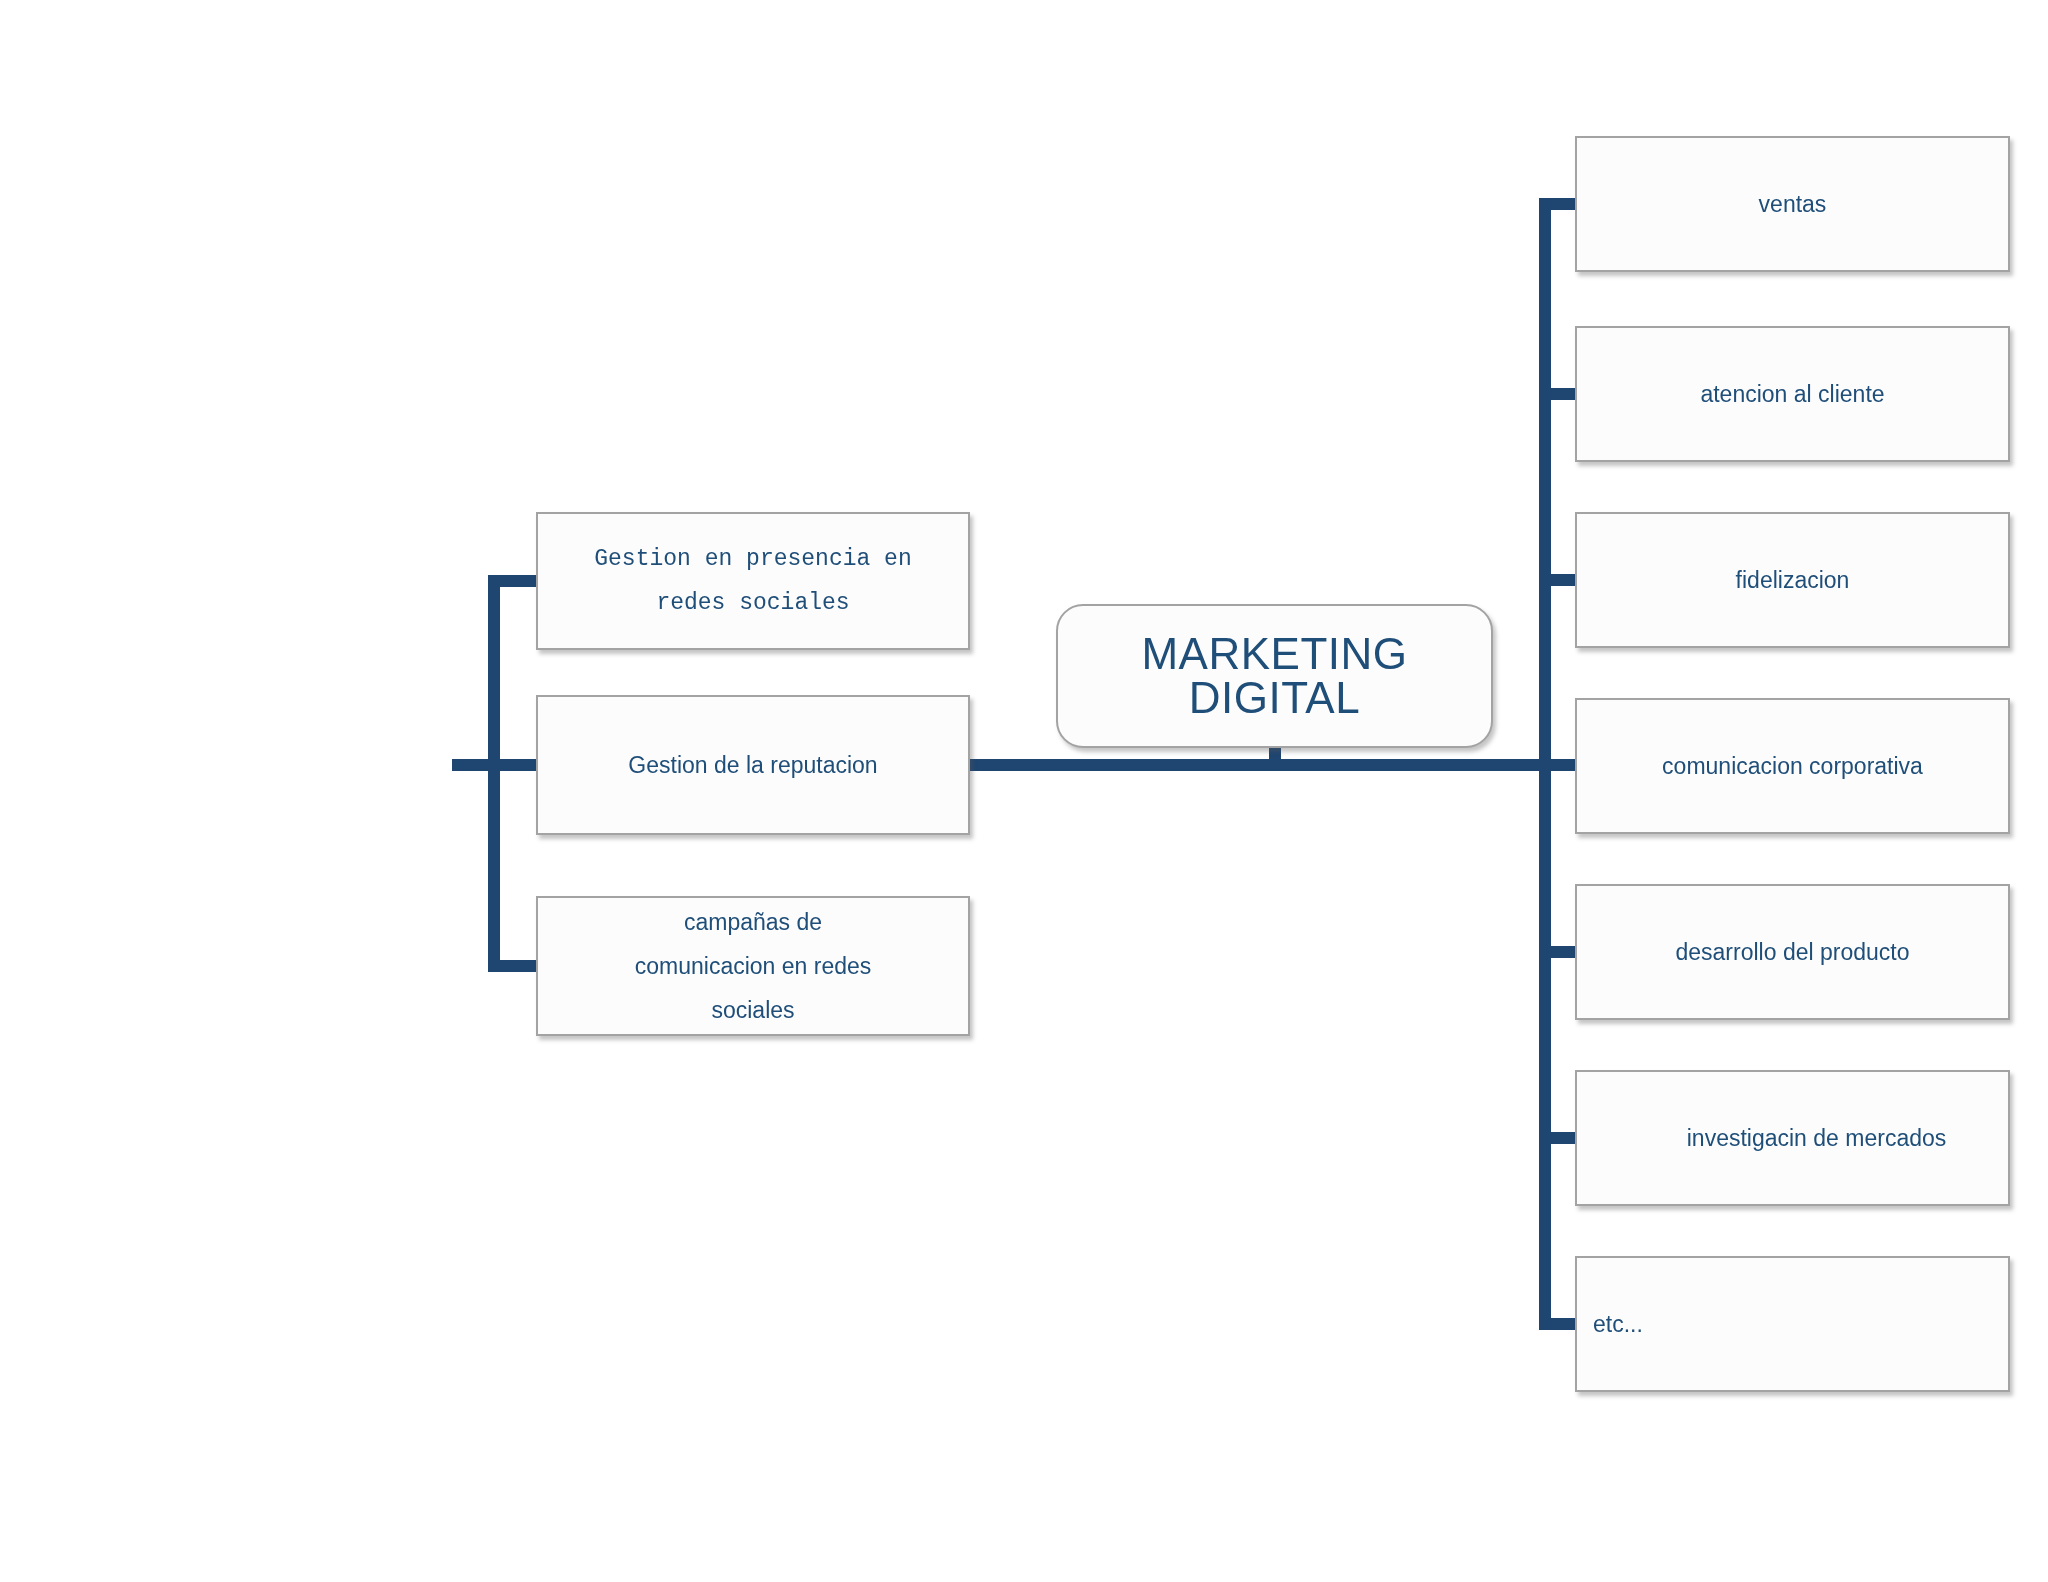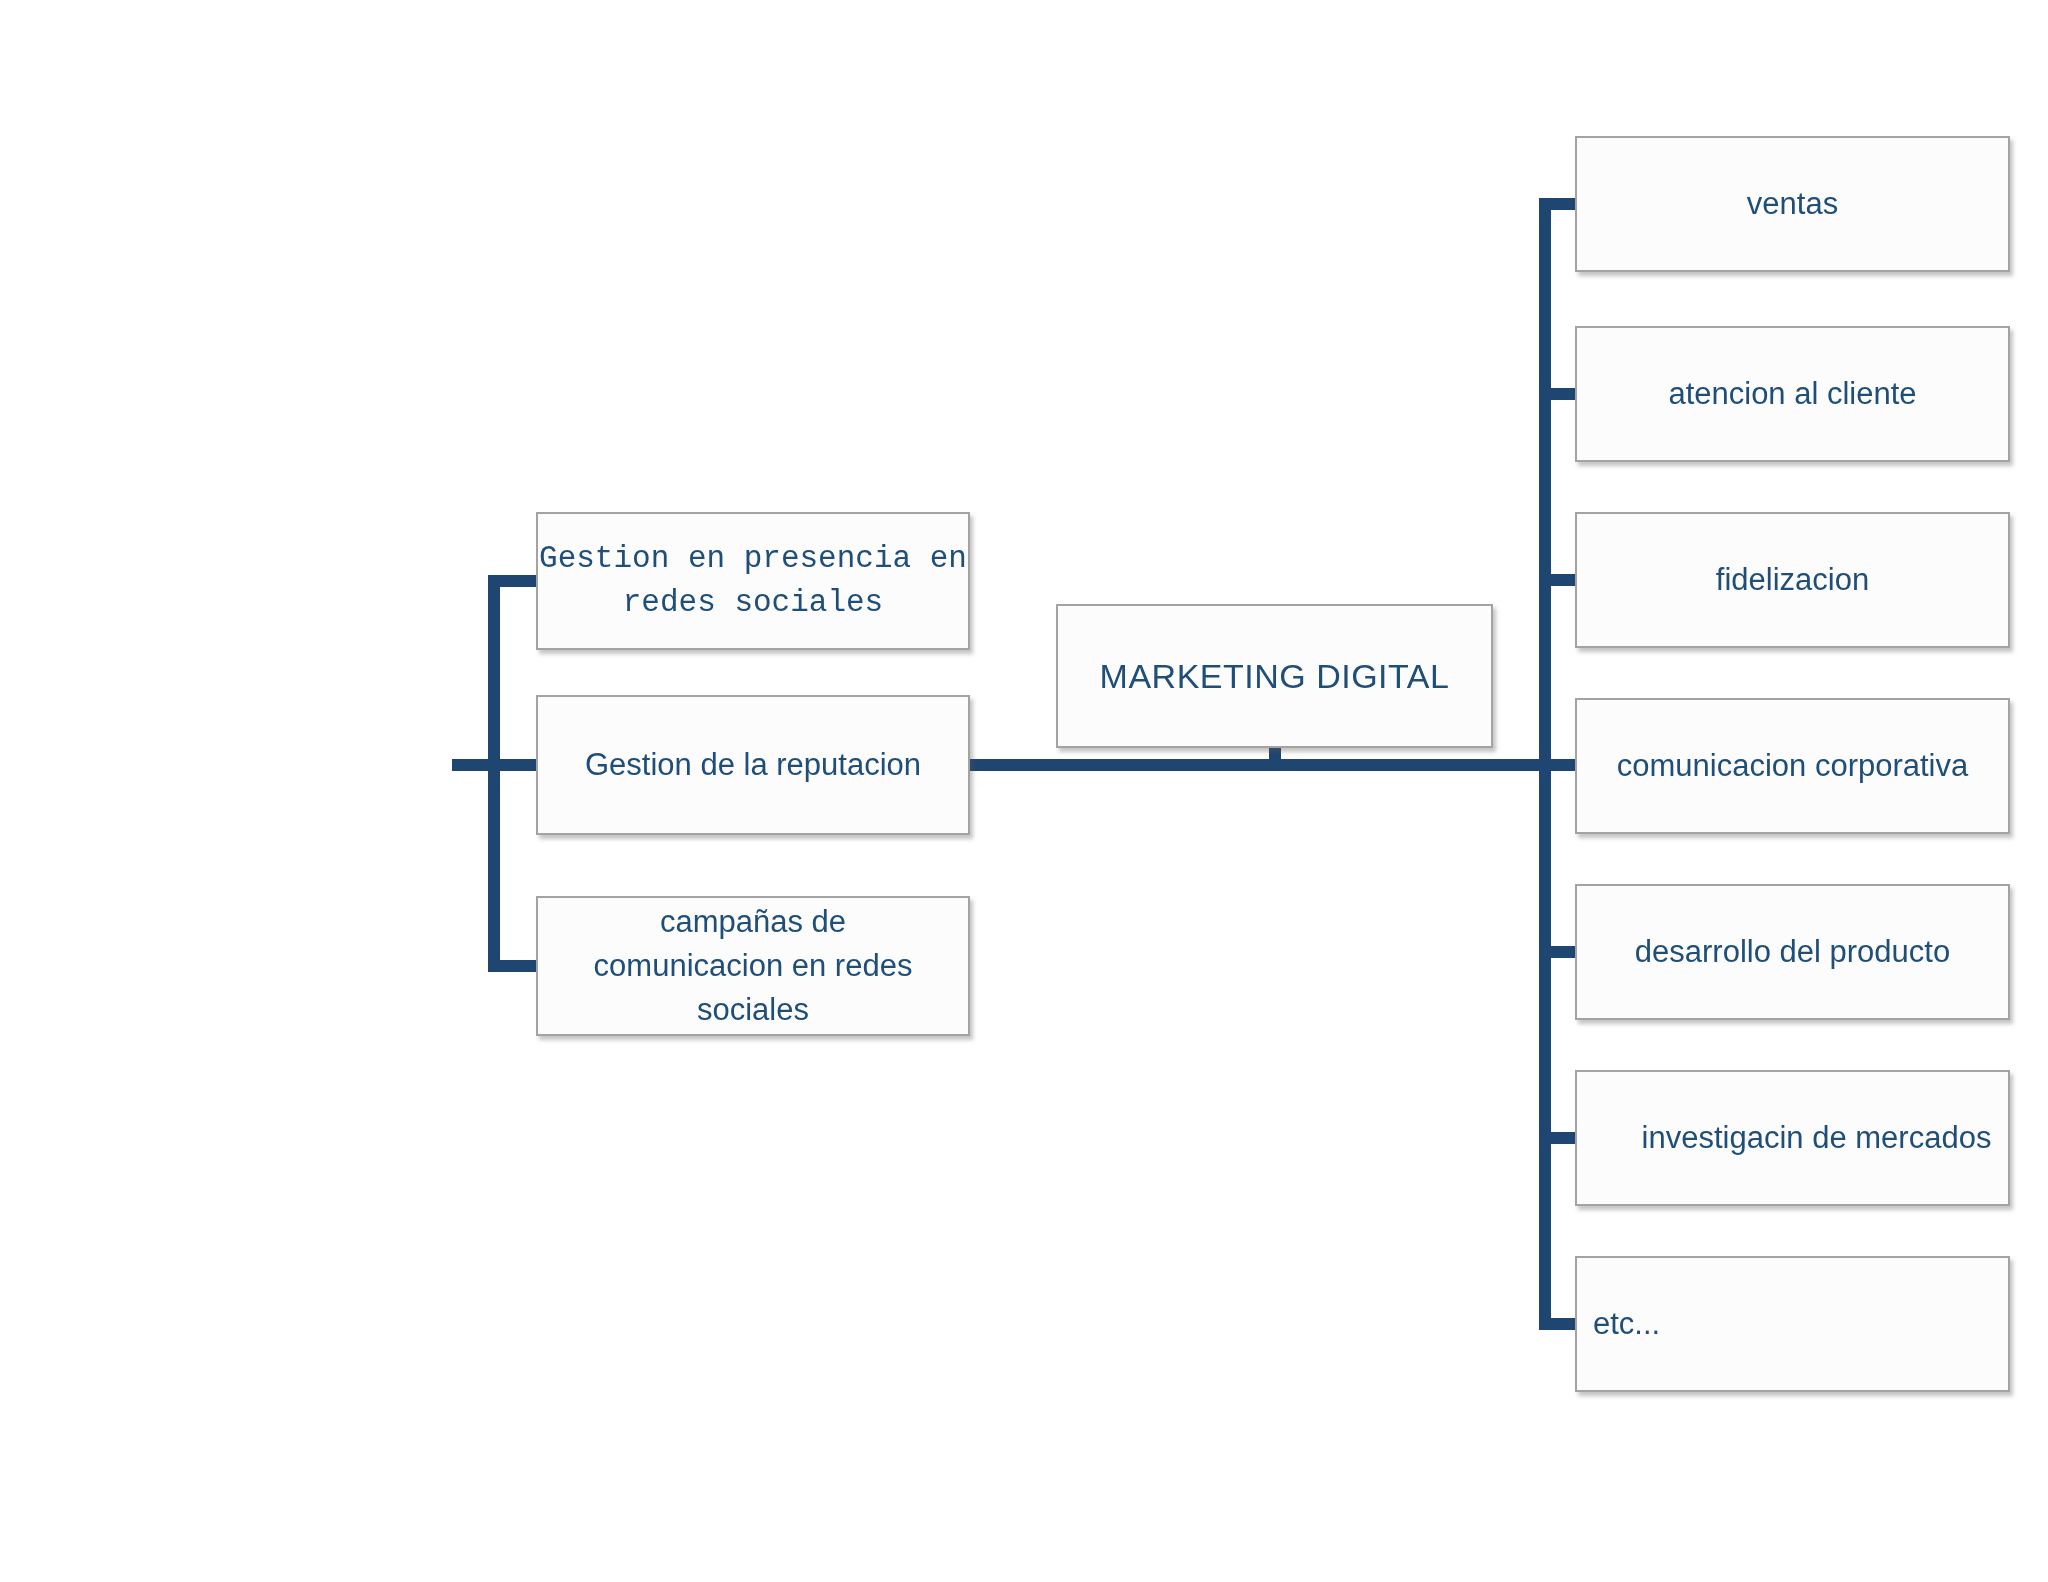--- a/index.html
+++ b/index.html
@@ -19,30 +19,31 @@
     position: absolute;
     box-sizing: border-box;
     background: var(--node-fill, #FCFCFC);
     border: 2px solid var(--node-border, #A3A3A3);
     box-shadow: 3px 4px 4px rgba(90, 90, 90, 0.35);
     display: flex;
     align-items: center;
     justify-content: center;
     text-align: center;
     color: var(--node-text, #1F4E79);
-    font-size: 31px;
+    font-size: 23px;
     line-height: 44px;
     white-space: pre-line;
   }
   .node.community {
     line-height: 58px;
   }
   .node.root {
-    font-size: 34px;
+    font-size: 44px;
     letter-spacing: 0.5px;
+    border-radius: 27px;
   }
   .node.left-align {
     justify-content: flex-start;
     text-align: left;
     padding-left: 16px;
   }
   .line {
     position: absolute;
     background: var(--connector, #1F4571);
   }

